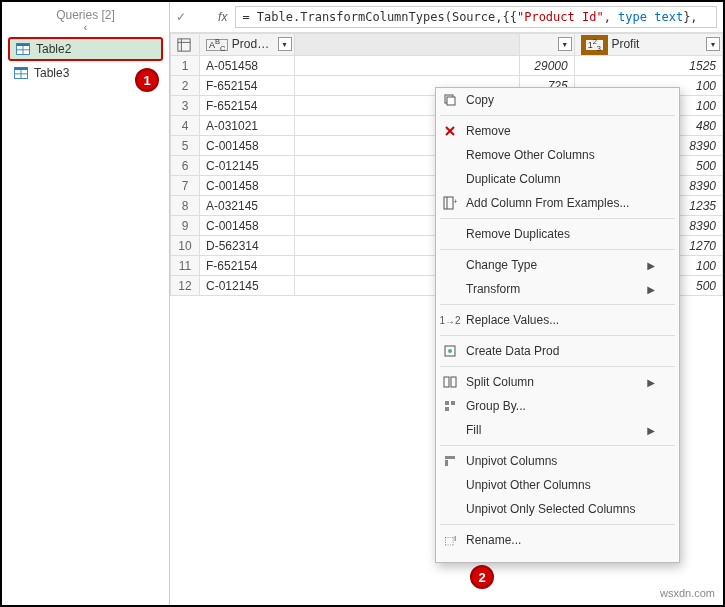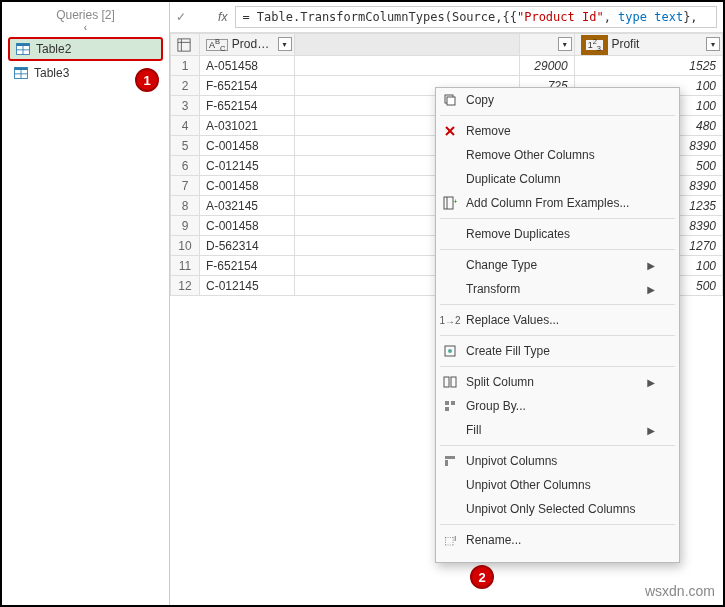--- a/index.html
+++ b/index.html
@@ -28,21 +28,21 @@
     .dd { position: absolute; right: 2px; top: 3px; width: 14px; height: 14px; border: 1px solid #999; background: #fff; display: flex; align-items: center; justify-content: center; font-size: 8px; color: #333; }
     .num { text-align: right; font-style: italic; color: #333; }
     .context-menu { position: absolute; left: 265px; top: 54px; width: 245px; background: #f9f9f9; border: 1px solid #bbb; box-shadow: 2px 4px 10px rgba(0,0,0,0.25); z-index: 20; }
     .context-menu .mi { display: flex; align-items: center; padding: 5px 24px 5px 30px; position: relative; font-size: 12px; cursor: default; }
     .context-menu .mi .micon { position: absolute; left: 6px; width: 16px; height: 16px; display: flex; align-items: center; justify-content: center; }
     .context-menu .sep { height: 1px; background: #ddd; margin: 3px 4px; }
     .context-menu .sub { margin-left: auto; color: #555; font-size: 10px; }
     .callout { position: absolute; width: 24px; height: 24px; border-radius: 50%; background: #d40000; color: #fff; font-weight: bold; display: flex; align-items: center; justify-content: center; font-size: 13px; border: 2px solid #a00000; z-index: 30; }
     .callout.c1 { left: 133px; top: 66px; }
     .callout.c2 { left: 468px; top: 563px; }
-    .watermark { position: absolute; right: 8px; bottom: 6px; color: #888; font-size: 14px; font-family: Arial; z-index: 40; }
+    .watermark { position: absolute; right: 8px; bottom: 6px; color: #888; font-size: 11px; font-family: Arial; z-index: 40; }
   </style>
 </head>
 <body>
 
 <div class="main">
   <div class="queries-panel">
     <div class="queries-header">
       <span>Queries [2]</span>
       <span class="chev">‹</span>
     </div>
@@ -249,21 +249,21 @@
             <span>Replace Values...</span>
           </div>
           <div class="sep"></div>
           <div class="mi">
             <span class="micon">
               <svg width="14" height="14" viewBox="0 0 14 14">
                 <rect x="2" y="2" width="10" height="10" fill="none" stroke="#555"></rect>
                 <circle cx="7" cy="7" r="2" fill="#5a9"></circle>
               </svg>
             </span>
-            <span>Create Fill Type</span>
+            <span>Create Data Prod</span>
           </div>
           <div class="sep"></div>
           <div class="mi">
             <span class="micon">
               <svg width="14" height="14" viewBox="0 0 14 14">
                 <rect x="1" y="2" width="5" height="10" fill="none" stroke="#555"></rect>
                 <rect x="8" y="2" width="5" height="10" fill="none" stroke="#555"></rect>
               </svg>
             </span>
             <span>Split Column</span>

